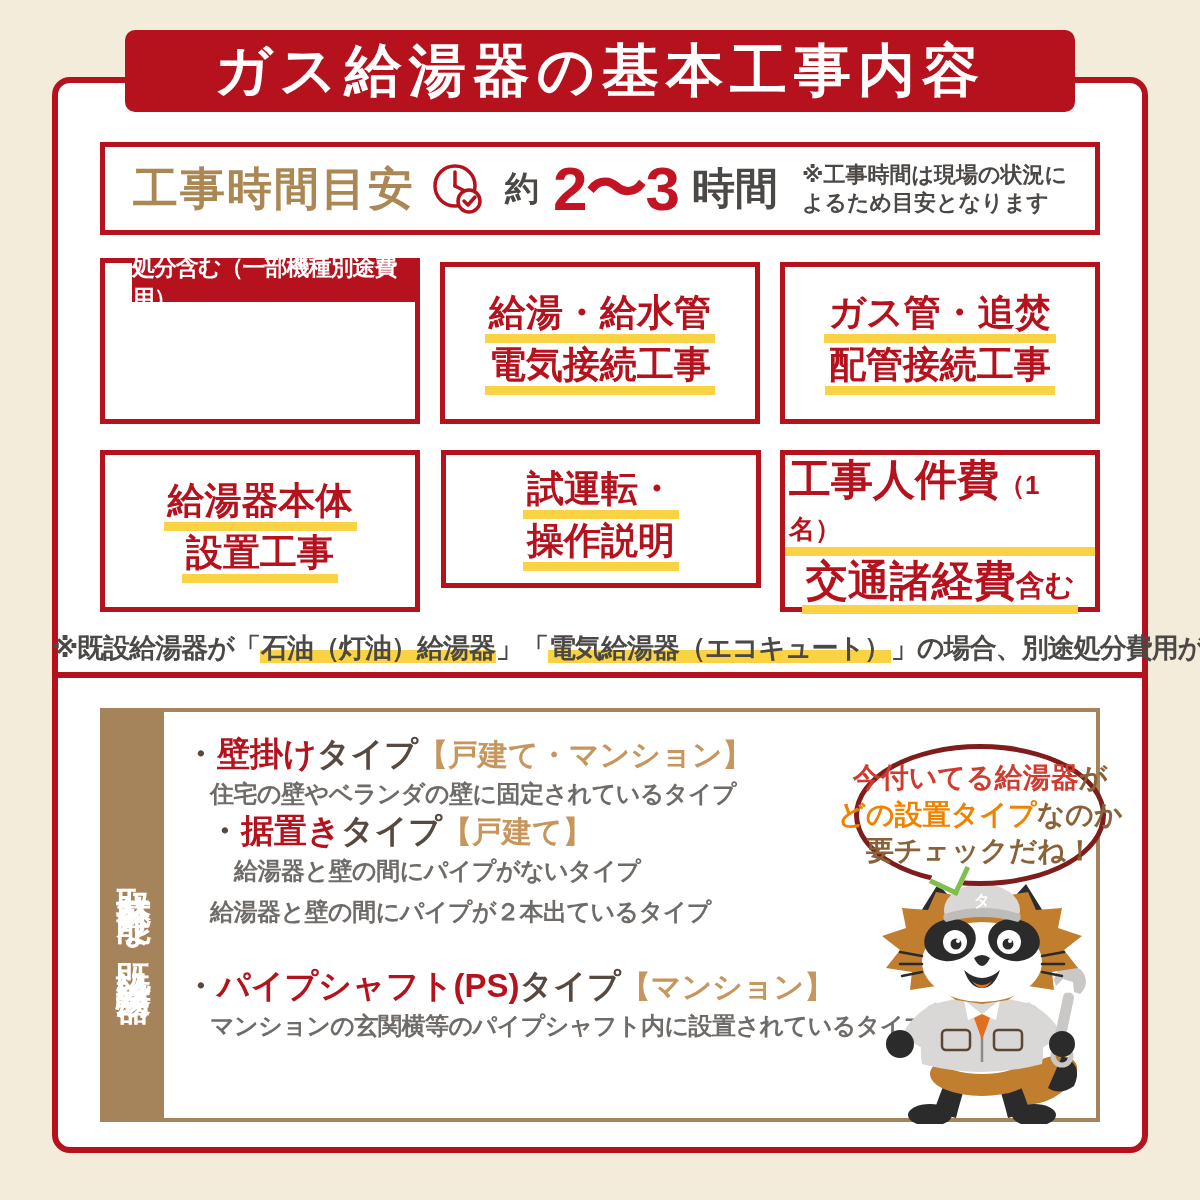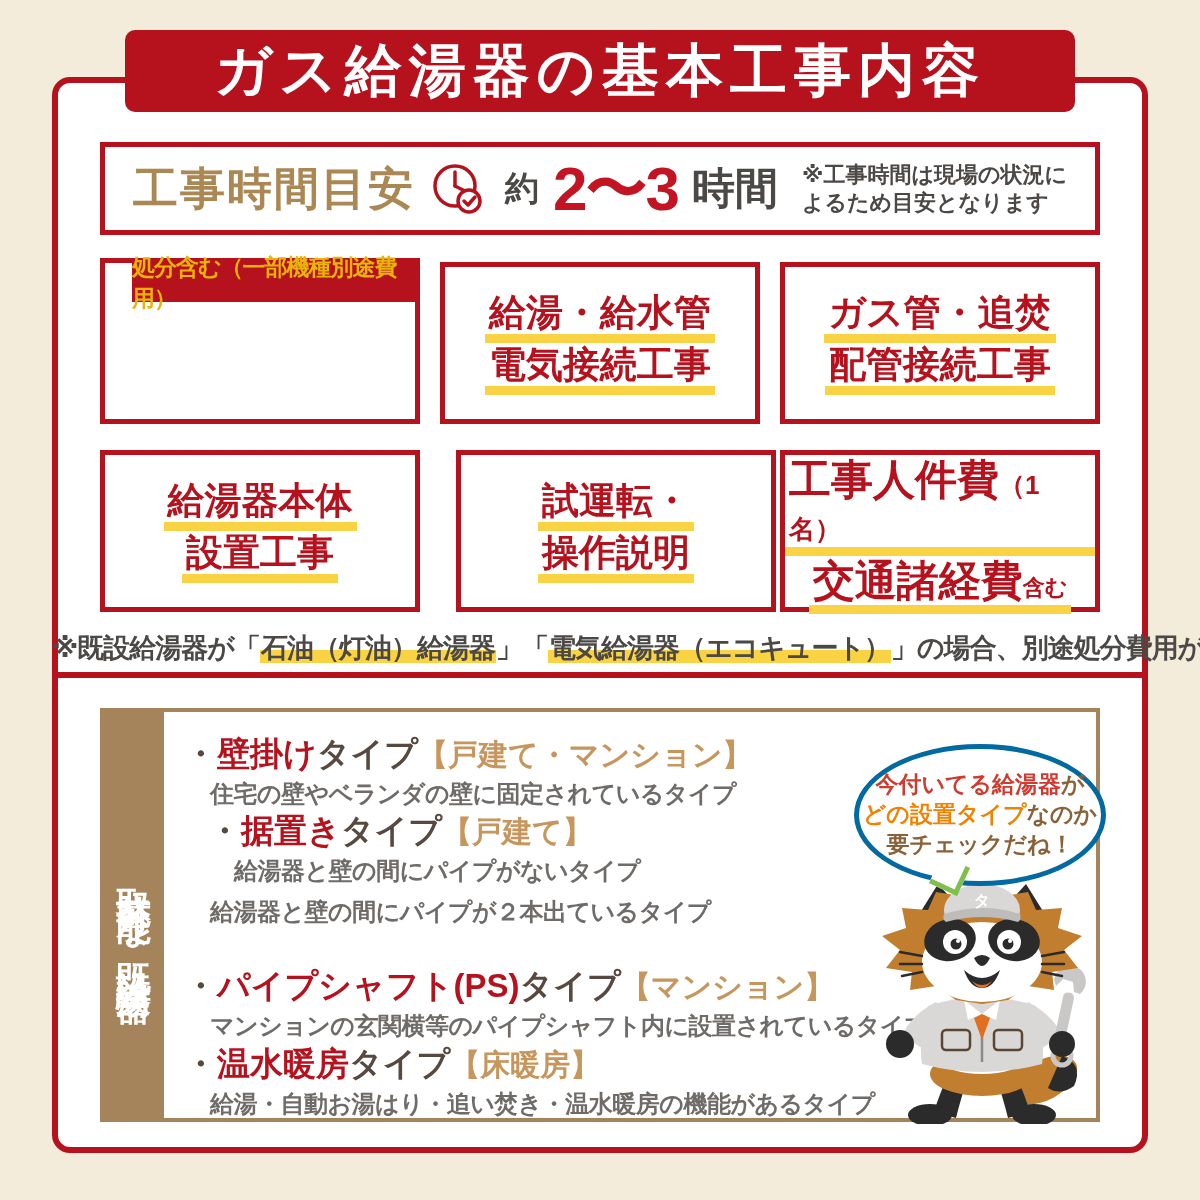--- a/index.html
+++ b/index.html
@@ -45,25 +45,25 @@
     width:320px;box-sizing:border-box;z-index:4;
     background:#fff;border:5px solid #b5121e;
     display:flex;flex-direction:column;
   }
   .wb-main{
     flex:1;display:flex;flex-direction:column;align-items:center;justify-content:center;
     color:#b5121e;font-weight:bold;font-size:37px;line-height:1.04;
   }
   .ul{border-bottom:9px solid #f9d343;padding:3px 4px 2px 4px;display:inline-block;}
   .wb-footer{
-    background:#b5121e;color:#eab308;font-weight:bold;font-size:23px;
+    background:#b5121e;color:#ffffff;font-weight:bold;font-size:23px;
     height:39px;display:flex;align-items:center;justify-content:center;letter-spacing:-1px;margin-left:27px;
   }
   .small-inline{font-size:26px;}
-  .small-inline2{font-size:22px;}
+  .small-inline2{font-size:29px;}
 
   
   .note-line{
     left:52px;top:630px;width:1096px;text-align:center;z-index:4;
     color:#4b4846;font-size:27px;font-weight:bold;letter-spacing:-1px;white-space:nowrap;
   }
   .hl{background:linear-gradient(transparent 55%, #f9d343 55%);padding:0 1px;}
 
   
   .brown-box{
@@ -82,23 +82,23 @@
   .item-title{white-space:nowrap;font-weight:bold;font-size:33px;line-height:1.1;}
   .it-bullet{color:#57493f;}
   .it-name{color:#b5121e;}
   .it-suffix{color:#57493f;}
   .it-bracket{color:#c6965c;font-size:30px;}
   .item-desc{color:#6f6b68;font-size:24px;font-weight:bold;margin:6px 0 0 26px;white-space:nowrap;letter-spacing:-0.5px;}
 
   
   .bubble{
     left:750px;top:32px;width:242px;height:132px;z-index:6;
-    background:#fff;border:5px solid #0369a1;border-radius:50%;
+    background:#fff;border:5px solid #7f1d1d;border-radius:50%;
     display:flex;flex-direction:column;align-items:center;justify-content:center;
-    font-size:23px;font-weight:bold;line-height:1.3;text-align:center;white-space:nowrap;
+    font-size:28px;font-weight:bold;line-height:1.3;text-align:center;white-space:nowrap;
   }
   .bubble-tail{
     left:830px;top:148px;width:26px;height:26px;z-index:7;background:#fff;
     border-left:5px solid #7fbf4d;border-bottom:5px solid #7fbf4d;
     transform:rotate(-65deg);
   }
   .c-red{color:#cf3b2e;}
   .c-orange{color:#ef8200;}
   .c-brown{color:#8a6239;}
 
@@ -150,21 +150,21 @@
   </div>
 </div>
 
 <div class="abs work-box" style="left:100px;top:450px;height:162px;">
   <div class="wb-main">
     <span class="ul">給湯器本体</span>
     <span class="ul">設置工事</span>
   </div>
 </div>
 
-<div class="abs work-box" style="left:456px;top:450px;height:162px;">
+<div class="abs work-box" style="left:441px;top:450px;height:138px;">
   <div class="wb-main">
     <span class="ul">試運転・</span>
     <span class="ul">操作説明</span>
   </div>
 </div>
 
 <div class="abs work-box" style="left:780px;top:450px;height:162px;">
   <div class="wb-main" style="font-size:42px;">
     <span class="ul"><span>工事人件費</span><span class="small-inline">（1名）</span></span>
     <span class="ul"><span>交通諸経費</span><span class="small-inline2">含む</span></span>
@@ -192,24 +192,20 @@
 
   <div class="abs item" style="top:178px;">
     <div class="item-desc">給湯器と壁の間にパイプが２本出ているタイプ</div>
   </div>
 
   <div class="abs item" style="top:256px;">
     <div class="item-title"><span class="it-bullet">・</span><span class="it-name">パイプシャフト(PS)</span><span class="it-suffix">タイプ</span><span class="it-bracket">【マンション】</span></div>
     <div class="item-desc">マンションの玄関横等のパイプシャフト内に設置されているタイプ</div>
   </div>
 
-  <div class="abs item" style="top:334px;">
-    <div class="item-title"><span class="it-bullet">・</span><span class="it-name">温水暖房</span><span class="it-suffix">タイプ</span><span class="it-bracket">【床暖房】</span></div>
-    <div class="item-desc">給湯・自動お湯はり・追い焚き・温水暖房の機能があるタイプ</div>
-  </div>
 
   <div class="abs bubble">
     <div><span class="c-red">今付いてる給湯器</span><span class="c-brown">が</span></div>
     <div><span class="c-orange">どの設置タイプ</span><span class="c-brown">なのか</span></div>
     <div><span class="c-brown">要チェックだね！</span></div>
   </div>
   <div class="abs bubble-tail"></div>
 
   <svg class="abs mascot" width="232" height="240" viewBox="0 0 232 240">
 

